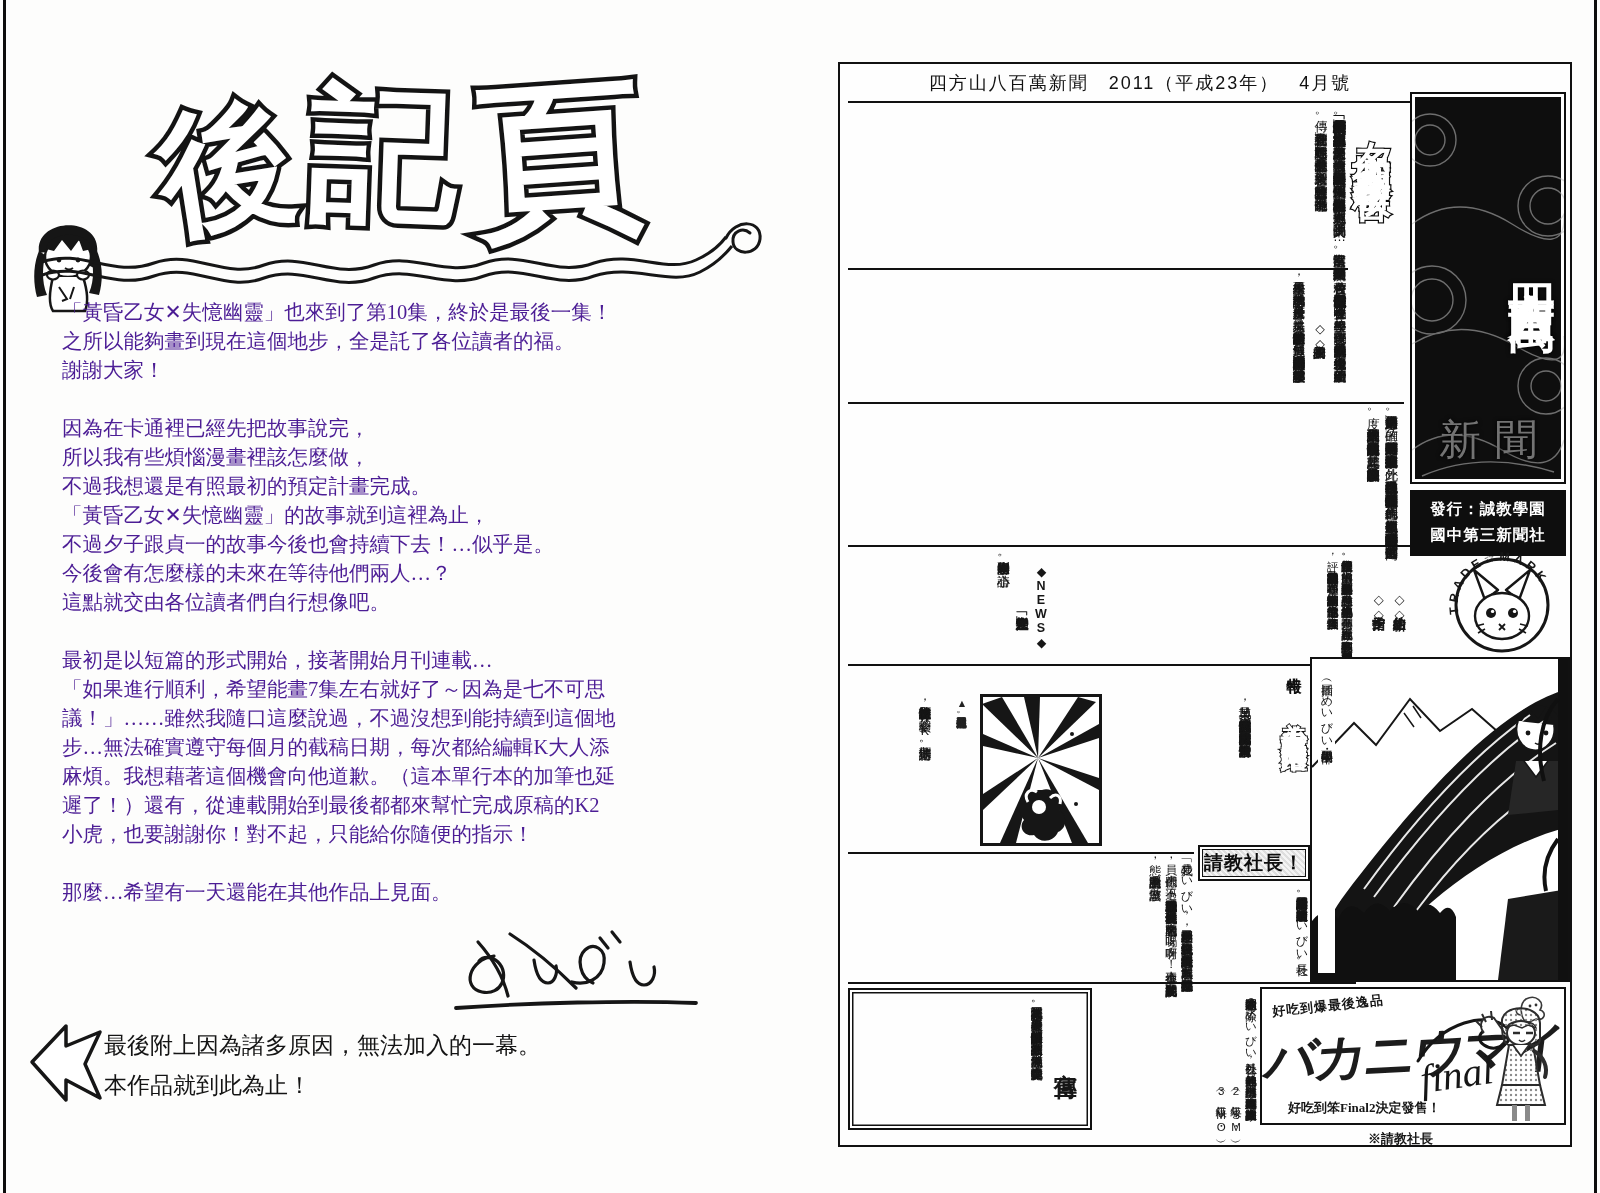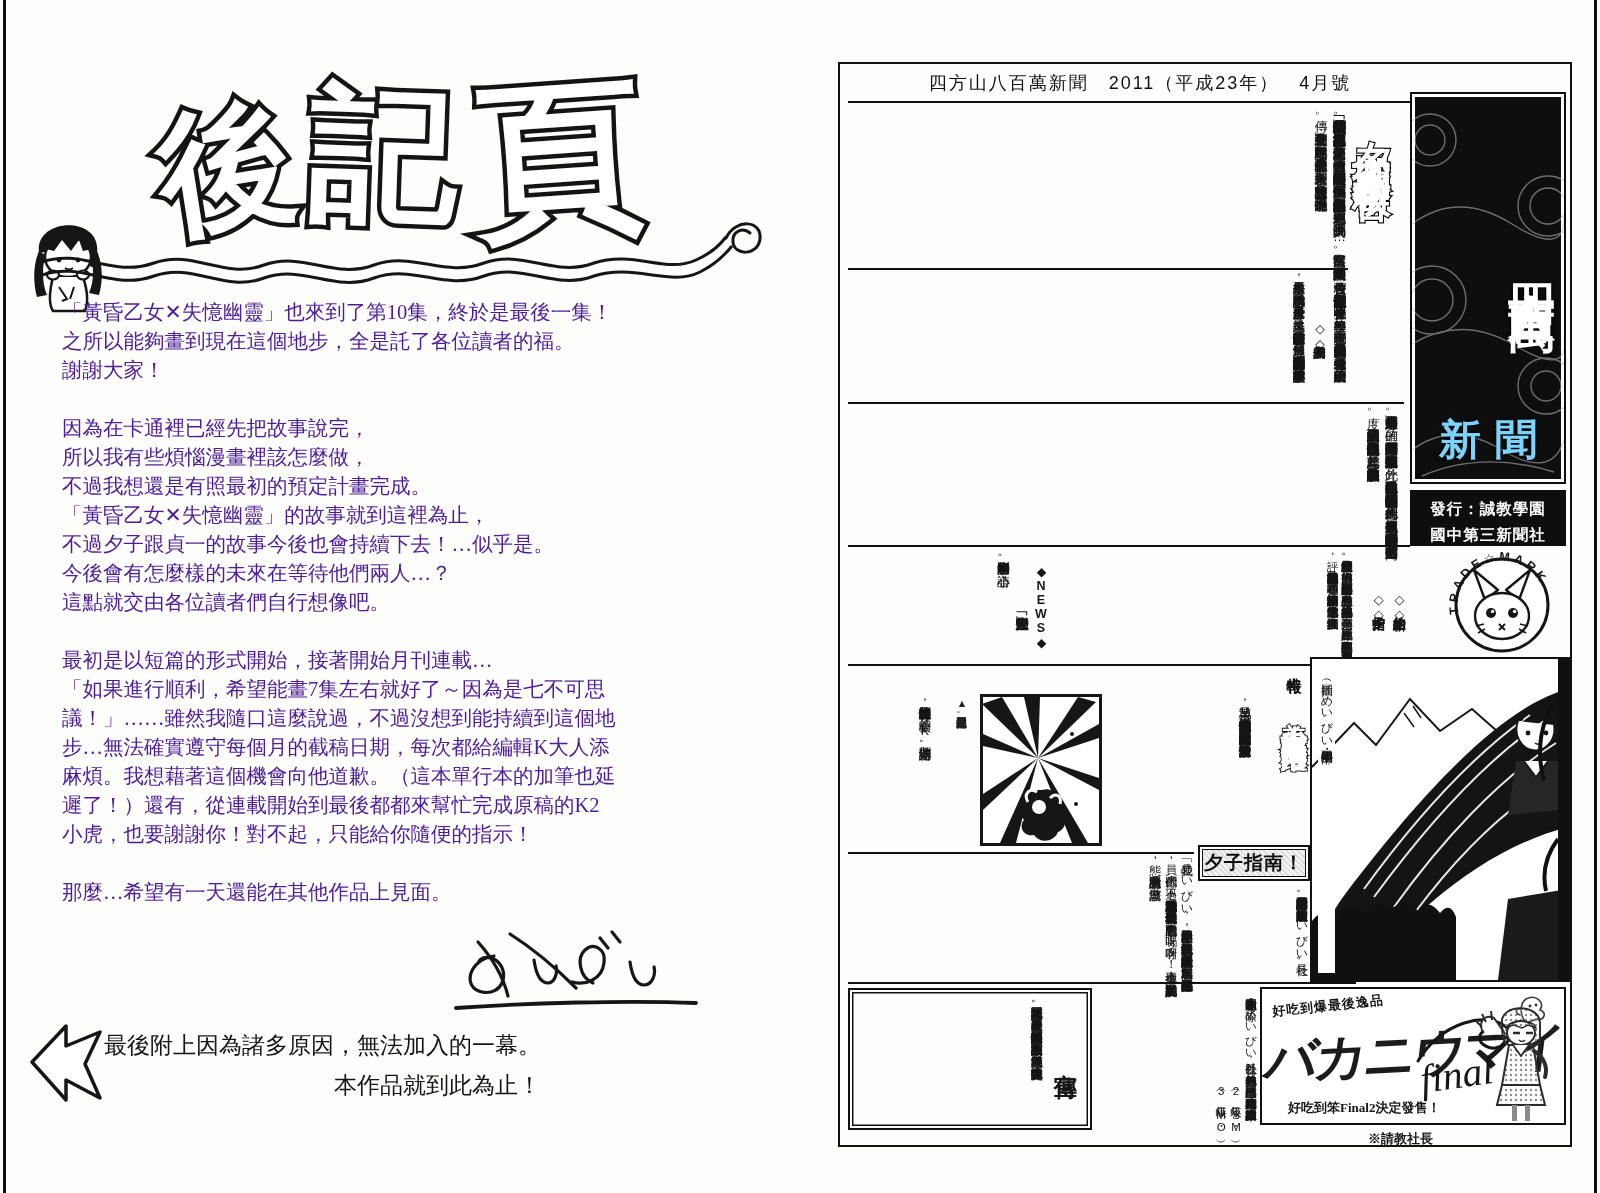--- a/index.html
+++ b/index.html
@@ -14,40 +14,40 @@
 
   
   .big-title { left:158px; top:74px; display:flex; align-items:flex-start; gap:16px; }
   .big-title span { font-weight:bold; color:#fff; -webkit-text-stroke:9px #141414; paint-order:stroke;
                     text-shadow:0 0 1px #141414; line-height:1; display:inline-block;
                     font-family:"Liberation Sans","DejaVu Sans",sans-serif; }
   .tc0 { font-size:136px; transform:rotate(-9deg); margin-top:26px; }
   .tc1 { font-size:148px; transform:rotate(2deg); margin-top:6px; }
   .tc2 { font-size:168px; transform:rotate(-4deg); }
   .left-body { left:62px; top:298px; width:706px; font-size:20.5px; line-height:29px; color:#4c1d95; }
-  .left-footer { left:104px; top:1026px; font-size:23px; line-height:40px; color:#141414;text-align:right; }
+  .left-footer { left:104px; top:1026px; font-size:23px; line-height:40px; color:#141414; }
 
   
   #paper { position:absolute; left:838px; top:62px; width:734px; height:1085px;
            border:2.5px solid #111; background:#fefefe; }
   .masthead { left:10px; top:7px; width:580px; text-align:center; font-size:18px; letter-spacing:2px; color:#111; }
   .mast-rule { left:8px; top:37px; width:716px; height:2px; background:#111; }
   .rule { position:absolute; height:2px; background:#111; }
 
   .headline-main { left:508px; top:46px; height:356px; font-size:39px; font-weight:bold; letter-spacing:7px;
                    color:#fff; -webkit-text-stroke:2.4px #0f0f0f; paint-order:stroke; line-height:1.2; }
 
   .nameplate { left:570px; top:28px; width:156px; height:392px; background:#0e0e0e;
                border:2px solid #0e0e0e; box-shadow:inset 0 0 0 3px #fff, inset 0 0 0 6px #0e0e0e; overflow:hidden; }
   .np-title { position:absolute; top:16px; left:0; width:100%; height:300px; writing-mode:vertical-rl; text-orientation:upright;
               color:#fff; font-size:47px; font-weight:bold; letter-spacing:4px; display:flex; justify-content:center;
               text-shadow:0 0 4px #000; }
-  .np-sub { position:absolute; bottom:14px; width:100%; text-align:center; color:#7dd3fc; font-size:42px; font-weight:bold;
+  .np-sub { position:absolute; bottom:14px; width:100%; text-align:center; color:#737373; font-size:42px; font-weight:normal;
             letter-spacing:14px; text-indent:14px; text-shadow:0 0 4px #000; }
-  .publisher { left:570px; top:426px; width:156px; height:56px; background:#0e0e0e; color:#fff; text-align:center;
+  .publisher { left:570px; top:426px; width:156px; height:66px; background:#0e0e0e; color:#fff; text-align:center;
                font-size:15.5px; font-weight:bold; line-height:1.7; padding-top:6px; letter-spacing:1px; }
 
   .bandA { left:8px; top:46px; width:500px; height:158px; font-size:13px; line-height:1.42; }
   .bandB { left:8px; top:208px; width:500px; height:128px; font-size:12.5px; line-height:1.4; }
   .bandC { left:8px; top:342px; width:552px; height:136px; font-size:13px; line-height:1.4; }
   .lede { font-weight:bold; }
   .sec-head { font-weight:bold; text-align:center; padding:0 3px; }
 
   .news-block { left:64px; top:488px; width:146px; height:110px; font-size:12.5px; line-height:1.5; }
   .news-block .nh { font-weight:bold; text-align:center; }
@@ -266,21 +266,21 @@
       <circle cx="59" cy="113" r="7" fill="#fff"></circle>
       <path d="M48,108 C43,100 50,93 57,98 M70,104 C76,98 82,102 80,110" stroke="#fff" stroke-width="3" fill="none"></path>
     </svg>
     <div class="abs v tokuho-body">某日某地，我們一同前去參與怪事調查社進行的除靈儀式，成功記錄到美少女退魔師與惡靈的戰鬥！首先請看這張衝擊性十足的照片。</div>
     <div class="abs v tokuho-head">
       <span class="tokuho-tag">特報！</span>
       <span class="tokuho-title">美少女退魔師大活躍</span>
     </div>
     <div class="rule" style="left:8px;top:788px;width:346px;"></div>
 
-    <div class="abs ask-label">夕子指南！</div>
+    <div class="abs ask-label">請教社長！</div>
     <div class="abs v ask-intro">這是透過訪問來介紹社團活動樂趣的單元。這次請到的是重回漫畫社的めいびい社長。</div>
     <div class="abs v ask-quote">
       <span>「我是めいびい，參加社團活動已經四年多了，現在我終於得以站上這個位置。因為我沒想到居然能持續這麼久的時間，所以感到非常高興。這都要感謝以往支持我的各位社員，跟你們！不過，跟社團活動管理委員會的戰鬥還未結束，現在是展現我們勇猛的時候了！賭上名譽的戰鬥！呀喝！呀啊！！線拿不掉！」</span><span>在訪問尾聲她陷入混亂狀態，說出不明意義的話。該怎麼做</span>
     </div>
 
     <div class="abs illu">
       <svg width="256" height="321" viewBox="0 0 256 321">
         <rect width="256" height="321" fill="#fff"></rect>
         <path d="M0,108 L42,64 L64,86 L98,40 L128,72 L160,50 L194,80 L226,60 L256,82" fill="none" stroke="#161616" stroke-width="2"></path>
         <path d="M92,54 l10,14 M101,47 l8,12 M223,66 l8,10" stroke="#161616" stroke-width="1.5"></path>

